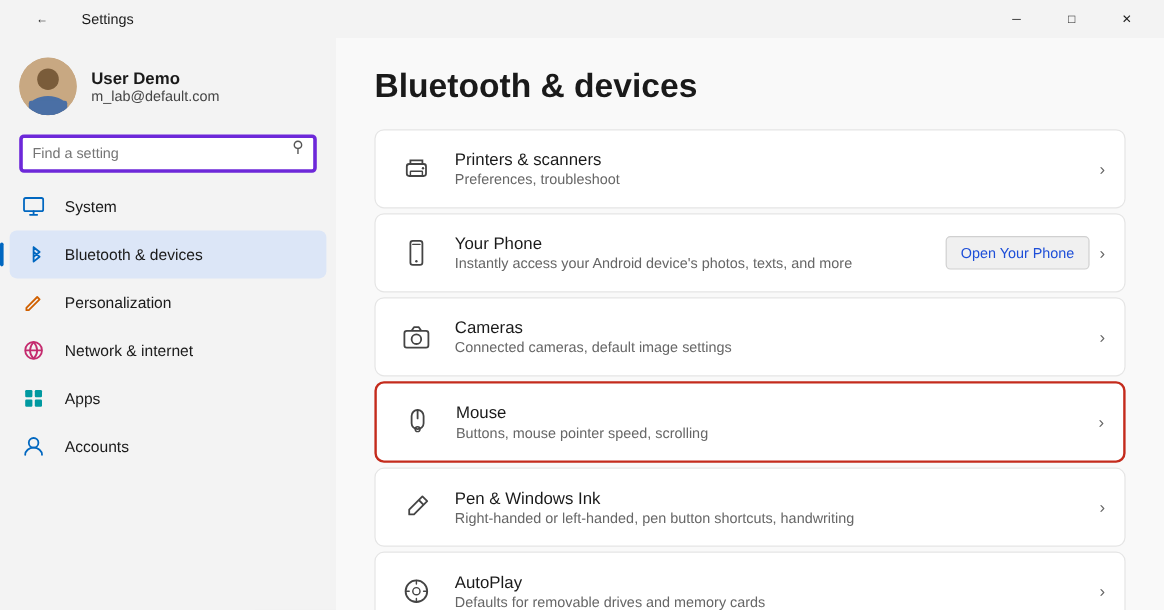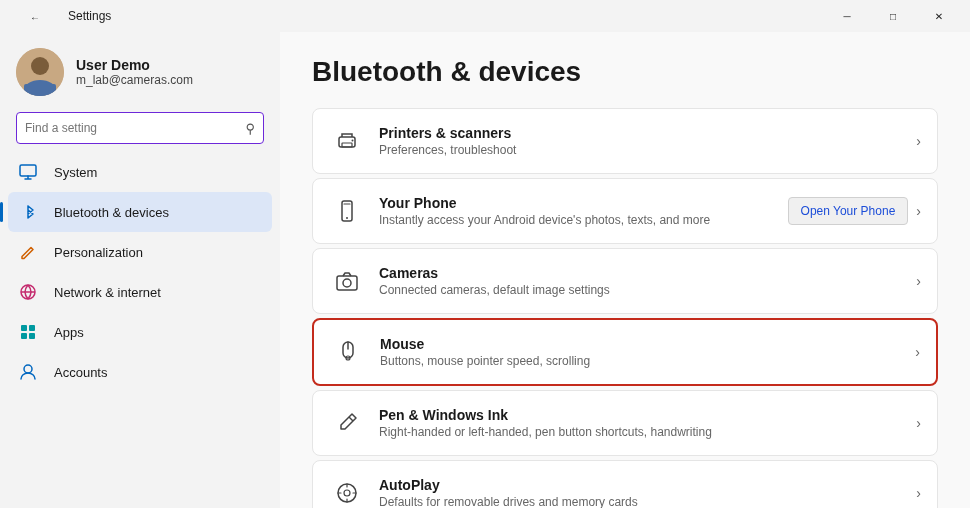--- a/index.html
+++ b/index.html
@@ -97,23 +97,22 @@
       color: #1a1a1a;
     }
     .user-email {
       font-size: 12px;
       color: #444;
     }
 
     .search-box {
       margin: 4px 16px 8px 16px;
       display: flex;
-      align-items: center;
       background: white;
-      border: 1px solid #6d28d9;
+      border: 3px solid #6d28d9;
       border-radius: 4px;
       padding: 0 8px;
       height: 32px;
       gap: 32px;
     }
     .search-input {
       flex: 1;
       border: none;
       outline: none;
       font-size: 12px;
@@ -213,21 +212,21 @@
       flex-shrink: 0;
       margin-right: 14px;
       font-size: 20px;
       color: #444;
     }
     .settings-item-text {
       flex: 1;
     }
     .settings-item-title {
       font-size: 14px;
-      font-weight: 700;
+      font-weight: 400;
       color: #1a1a1a;
       margin-bottom: 2px;
     }
     .settings-item-desc {
       font-size: 12px;
       color: #666;
     }
     .settings-item-action {
       display: flex;
       align-items: center;
@@ -269,21 +268,21 @@
       <div class="avatar">
         <svg class="avatar-svg" viewBox="0 0 48 48" xmlns="http://www.w3.org/2000/svg">
           <circle cx="24" cy="24" r="24" fill="#c8a882"></circle>
           <circle cx="24" cy="18" r="9" fill="#7a5c3a"></circle>
           <ellipse cx="24" cy="42" rx="16" ry="10" fill="#4a6fa5"></ellipse>
           <rect x="8" y="36" width="32" height="12" fill="#4a6fa5" rx="2"></rect>
         </svg>
       </div>
       <div class="user-info">
         <span class="user-name">User Demo</span>
-        <span class="user-email">m_lab@cameras.com</span>
+        <span class="user-email">m_lab@default.com</span>
       </div>
     </div>
 
     <div class="search-box">
       <input class="search-input" type="text" placeholder="Find a setting" style="">
       <span class="search-icon-btn">⚲</span>
     </div>
 
     <div class="nav-list">
       <div class="nav-item">

